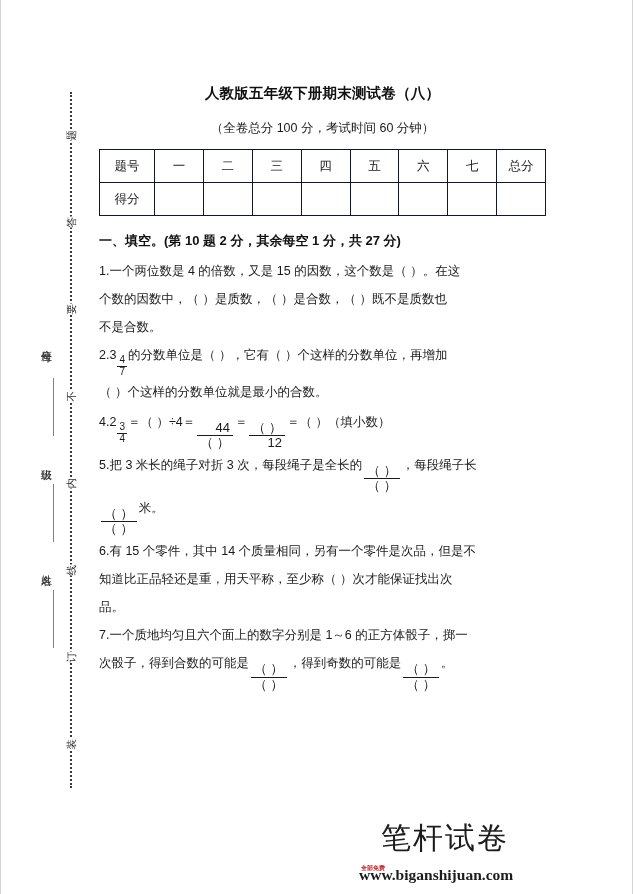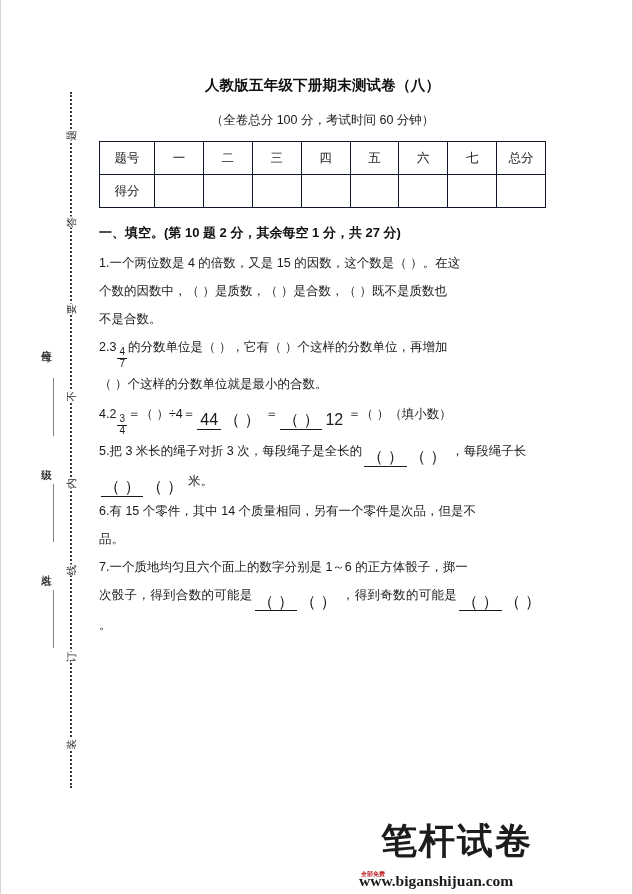--- a/index.html
+++ b/index.html
@@ -88,21 +88,21 @@
     position: absolute;
     left: 98px;
     top: 70px;
     width: 447px;
   }
   .paper-title {
     text-align: center;
     font-size: 14.5px;
     font-weight: bold;
     letter-spacing: 0.2px;
-    margin: 6px 0 0 0;
+    margin: 14px 0 0 0;
     color: #111;
   }
   .paper-subtitle {
     text-align: center;
     font-size: 12.5px;
     margin: 17px 0 12px 0;
     color: #1a1a1a;
   }
 
   table.score-table {
@@ -147,43 +147,44 @@
     text-align: center;
     line-height: 1.08;
     margin: 0 1px;
     font-size: 10px;
   }
   .frac .num { border-bottom: 1px solid #1a1a1a; padding: 0 2px; }
   .frac .den { padding: 0 2px; }
 
   .frac-big {
     display: inline-flex;
+    flex-direction: column;
     vertical-align: -0.45em;
     text-align: right;
     line-height: 1.12;
     margin: 0 2px;
-    font-size: 16px;
+    font-size: 13px;
   }
   .frac-big .num { border-bottom: 1px solid #1a1a1a; padding: 0 3px; }
   .frac-big .den { padding: 0 3px; }
 
   
   .mixed { white-space: nowrap; }
 
   
   .brand {
     position: absolute;
     left: 358px;
     top: 822px;
     width: 240px;
     text-align: left;
   }
   .brand-cn {
-    font-size: 36px;
-    font-weight: bold;
+    font-size: 30px;
+    font-weight: normal;
     letter-spacing: 2px;
     color: #1c1c1c;
     line-height: 1.05;
     margin-left: 22px;
   }
   .brand-row {
     position: relative;
     margin-top: 12px;
   }
   .brand-free {
@@ -312,20 +313,21 @@
       <div>
         <span class="frac-big">
             <span class="num">（    ）</span>
             <span class="den">（    ）</span>
           </span><span>米。</span>
       </div>
     </div>
 
     <div class="q">
       <div>6.有 15 个零件，其中 14 个质量相同，另有一个零件是次品，但是不</div>
+      <div>知道比正品轻还是重，用天平称，至少称（    ）次才能保证找出次</div>
       <div>品。</div>
     </div>
 
     <div class="q">
       <div>7.一个质地均匀且六个面上的数字分别是 1～6 的正方体骰子，掷一</div>
       <div>
         <span>次骰子，得到合数的可能是</span><span class="frac-big">
             <span class="num">（    ）</span>
             <span class="den">（    ）</span>
           </span><span>，得到奇数的可能是</span><span class="frac-big">

